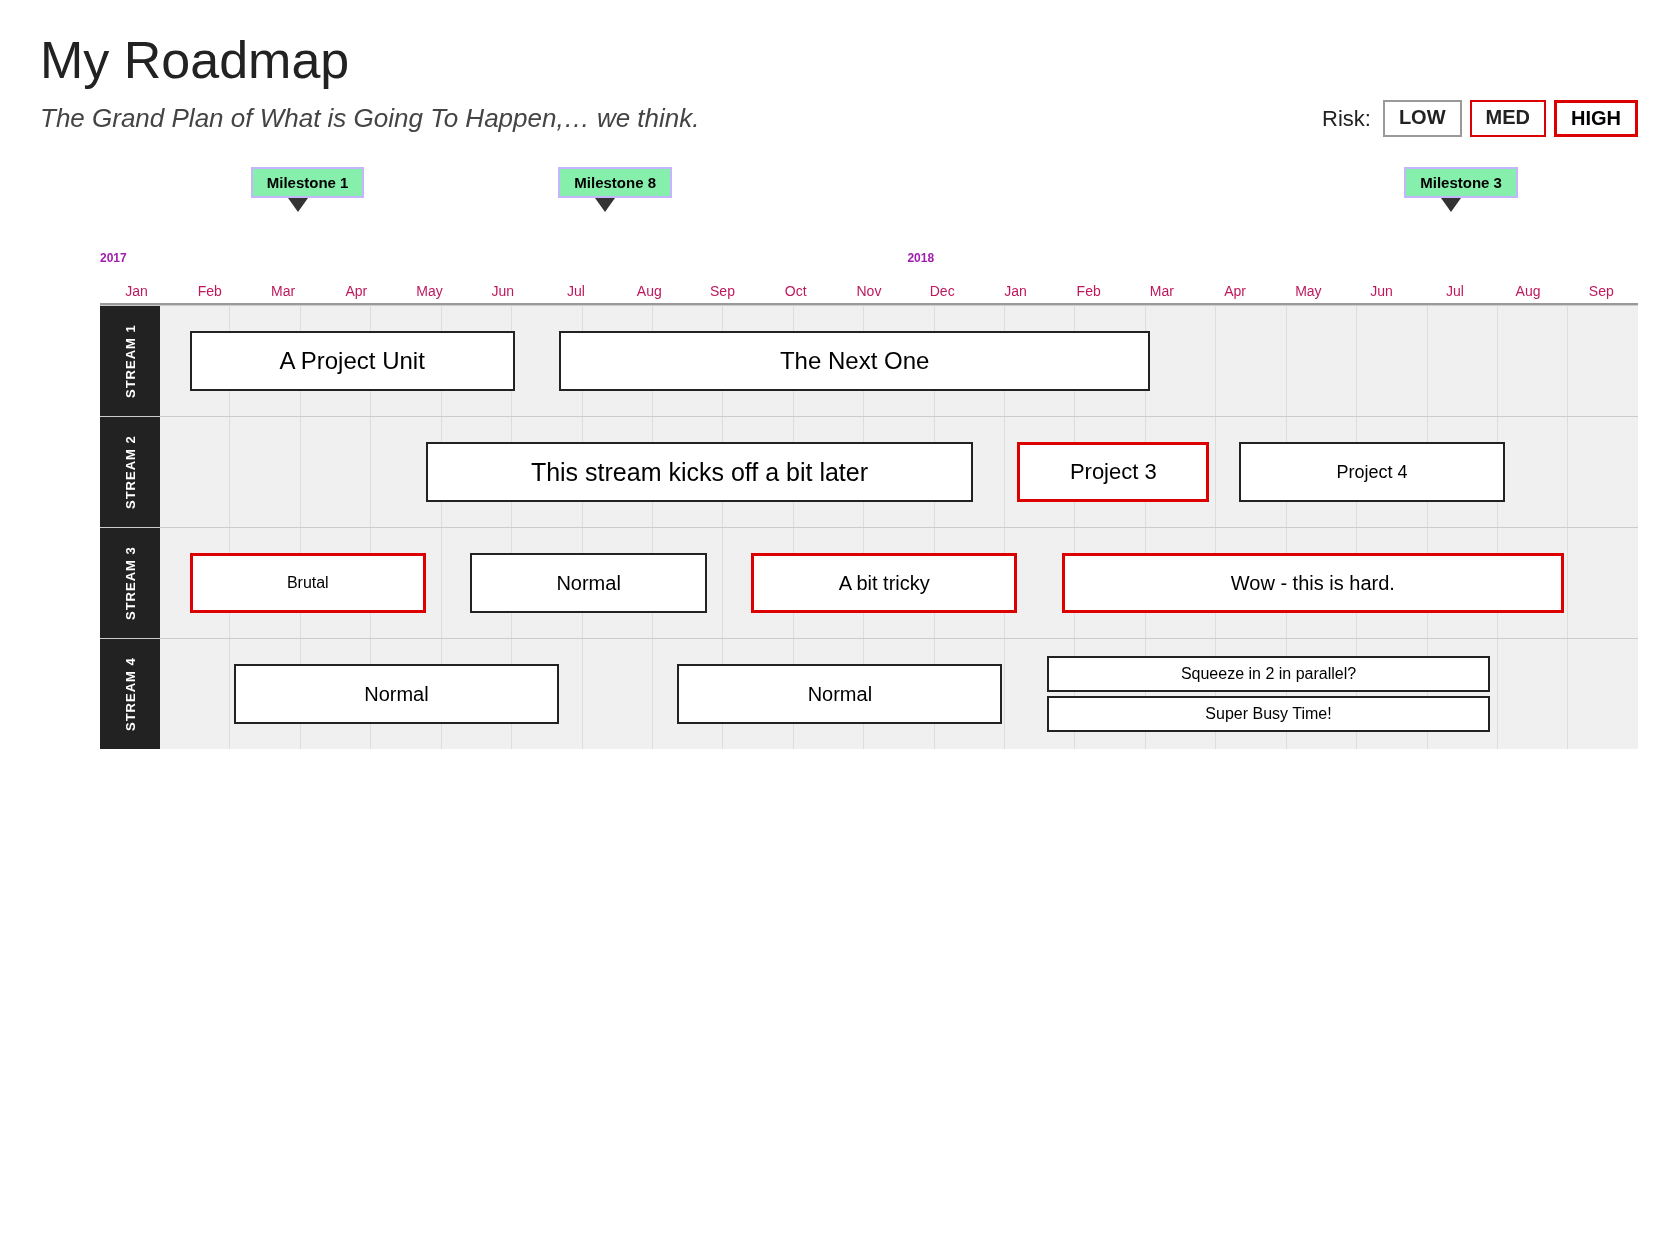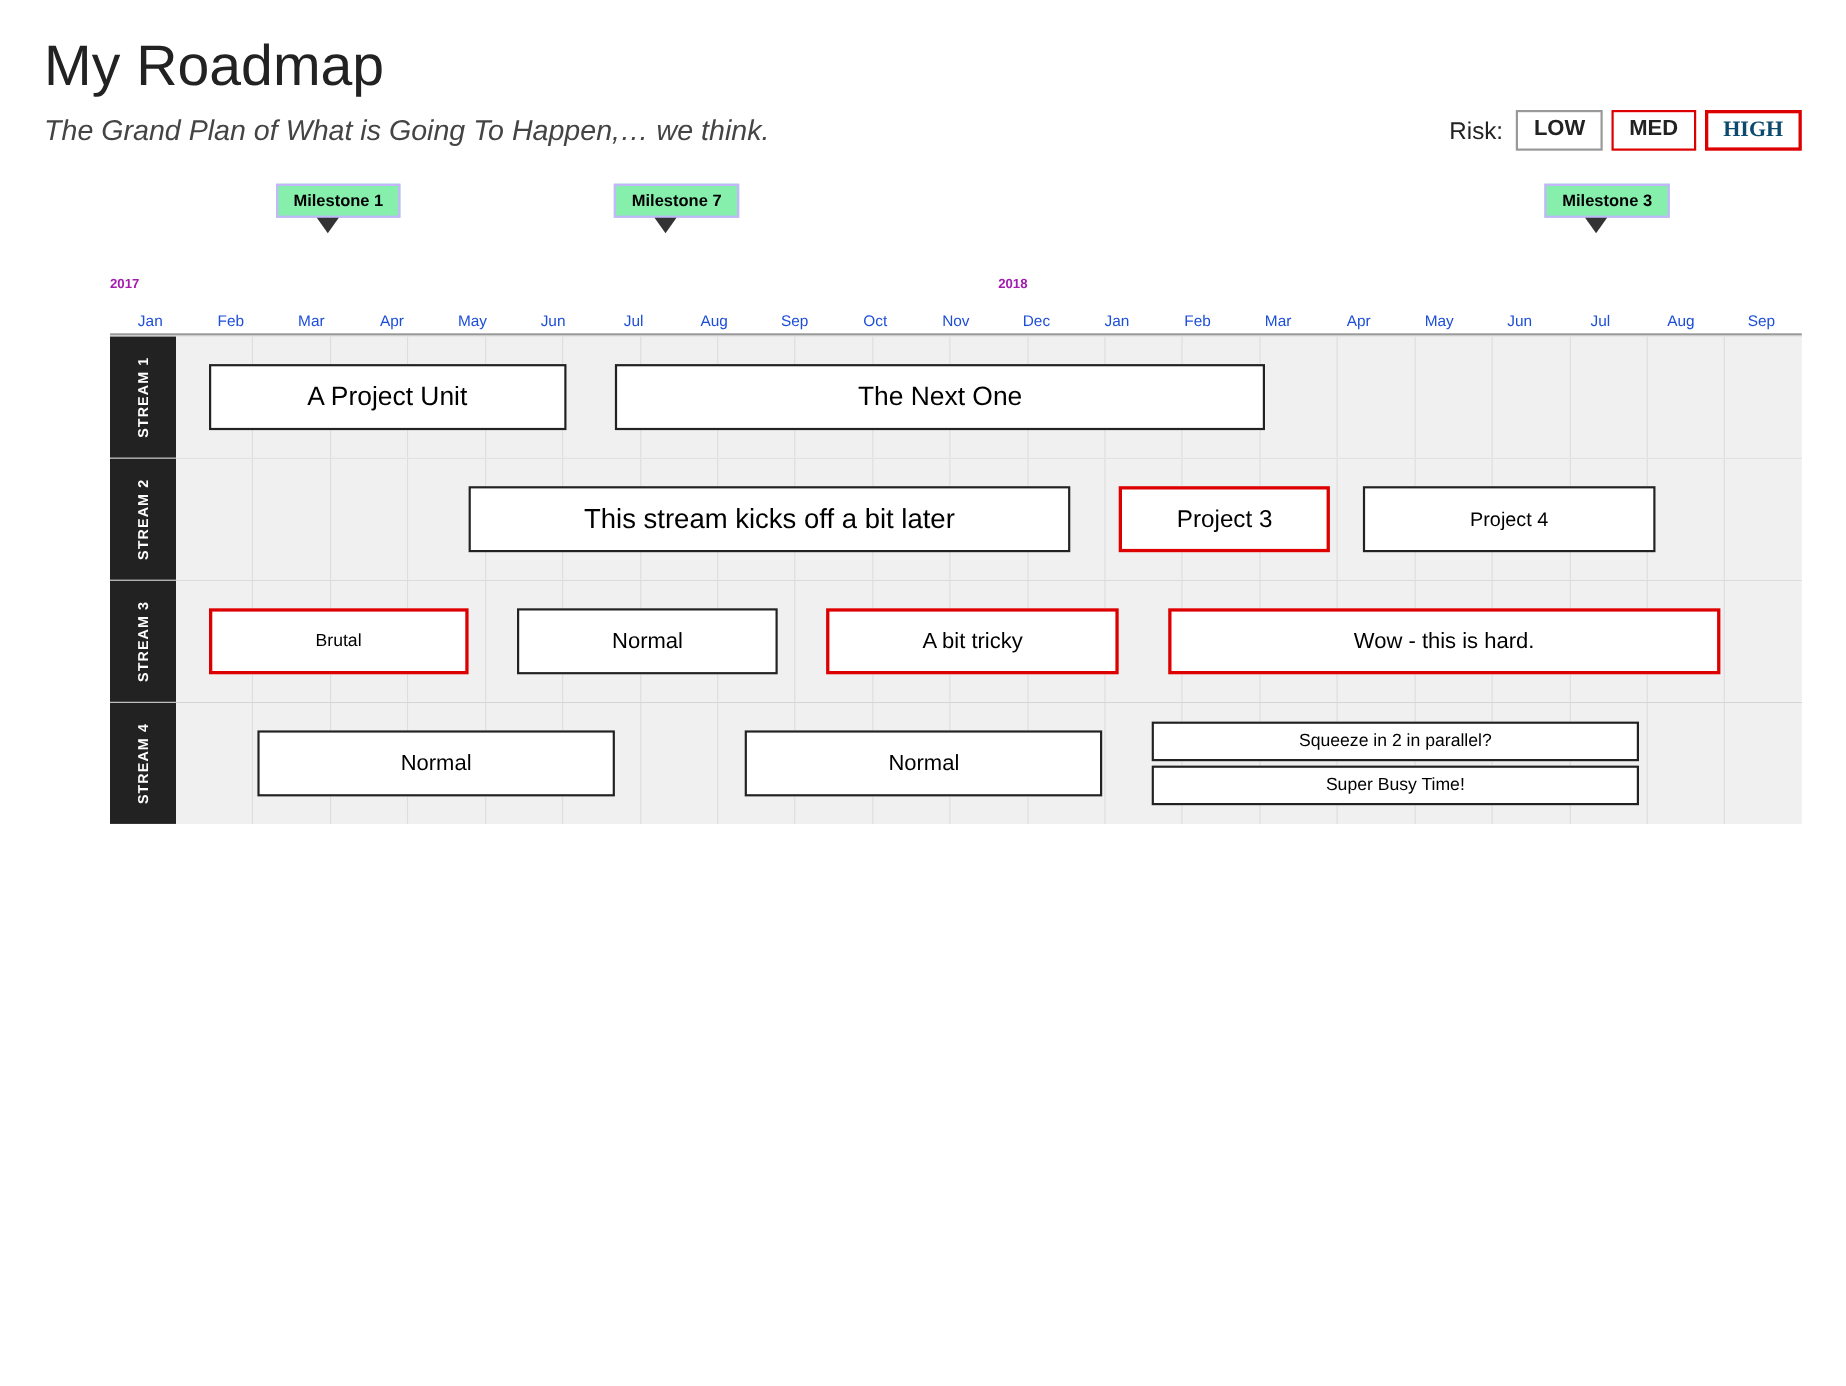--- a/index.html
+++ b/index.html
@@ -36,21 +36,21 @@
     .risk-label { font-size: 22px; color: #222; margin-right: 4px; }
     .risk-badge {
       border: 2px solid #f97316;
       padding: 4px 14px;
       font-size: 20px;
       font-weight: bold;
       color: #222;
     }
     .risk-badge.low { border-color: #999; color: #222; }
     .risk-badge.med { border-color: #d00; color: #222; }
-    .risk-badge.high { border-color: #d00; color: #0c4a6e; border-width: 3px; font-family: Liberation Serif, serif; }
+    .risk-badge.high { border-color: #d00; color: #000000; border-width: 3px; }
 
     
     .timeline-container {
       position: relative;
       margin-left: 60px;
     }
     .milestones-row {
       position: relative;
       height: 80px;
       margin-bottom: 0;
@@ -92,21 +92,21 @@
     }
     .months-row {
       display: flex;
       border-bottom: 2px solid #999;
       padding-bottom: 4px;
     }
     .month-cell {
       flex: 1;
       text-align: center;
       font-size: 14px;
-      color: #1d4ed8;
+      color: #be185d;
     }
 
     
     .streams-area {
       margin-top: 0;
     }
     .stream-row {
       display: flex;
       align-items: stretch;
       margin-bottom: 0;
@@ -211,21 +211,21 @@
 </div>
 
 <div class="timeline-container">
 
   <div class="milestones-row" id="milestones-row">
       <div class="milestone-bubble" style="left: 8.5%;">
         <div class="milestone-box">Milestone 1</div>
         <div class="milestone-arrow"></div>
       </div>
       <div class="milestone-bubble" style="left: 28.5%;">
-        <div class="milestone-box">Milestone 7</div>
+        <div class="milestone-box">Milestone 8</div>
         <div class="milestone-arrow"></div>
       </div>
       <div class="milestone-bubble" style="left: 83.5%;">
         <div class="milestone-box">Milestone 3</div>
         <div class="milestone-arrow"></div>
       </div>
     </div>
 
   <div class="year-labels-row" id="year-labels-row">
       <div class="year-label" style="left: 0%;">2017</div>

